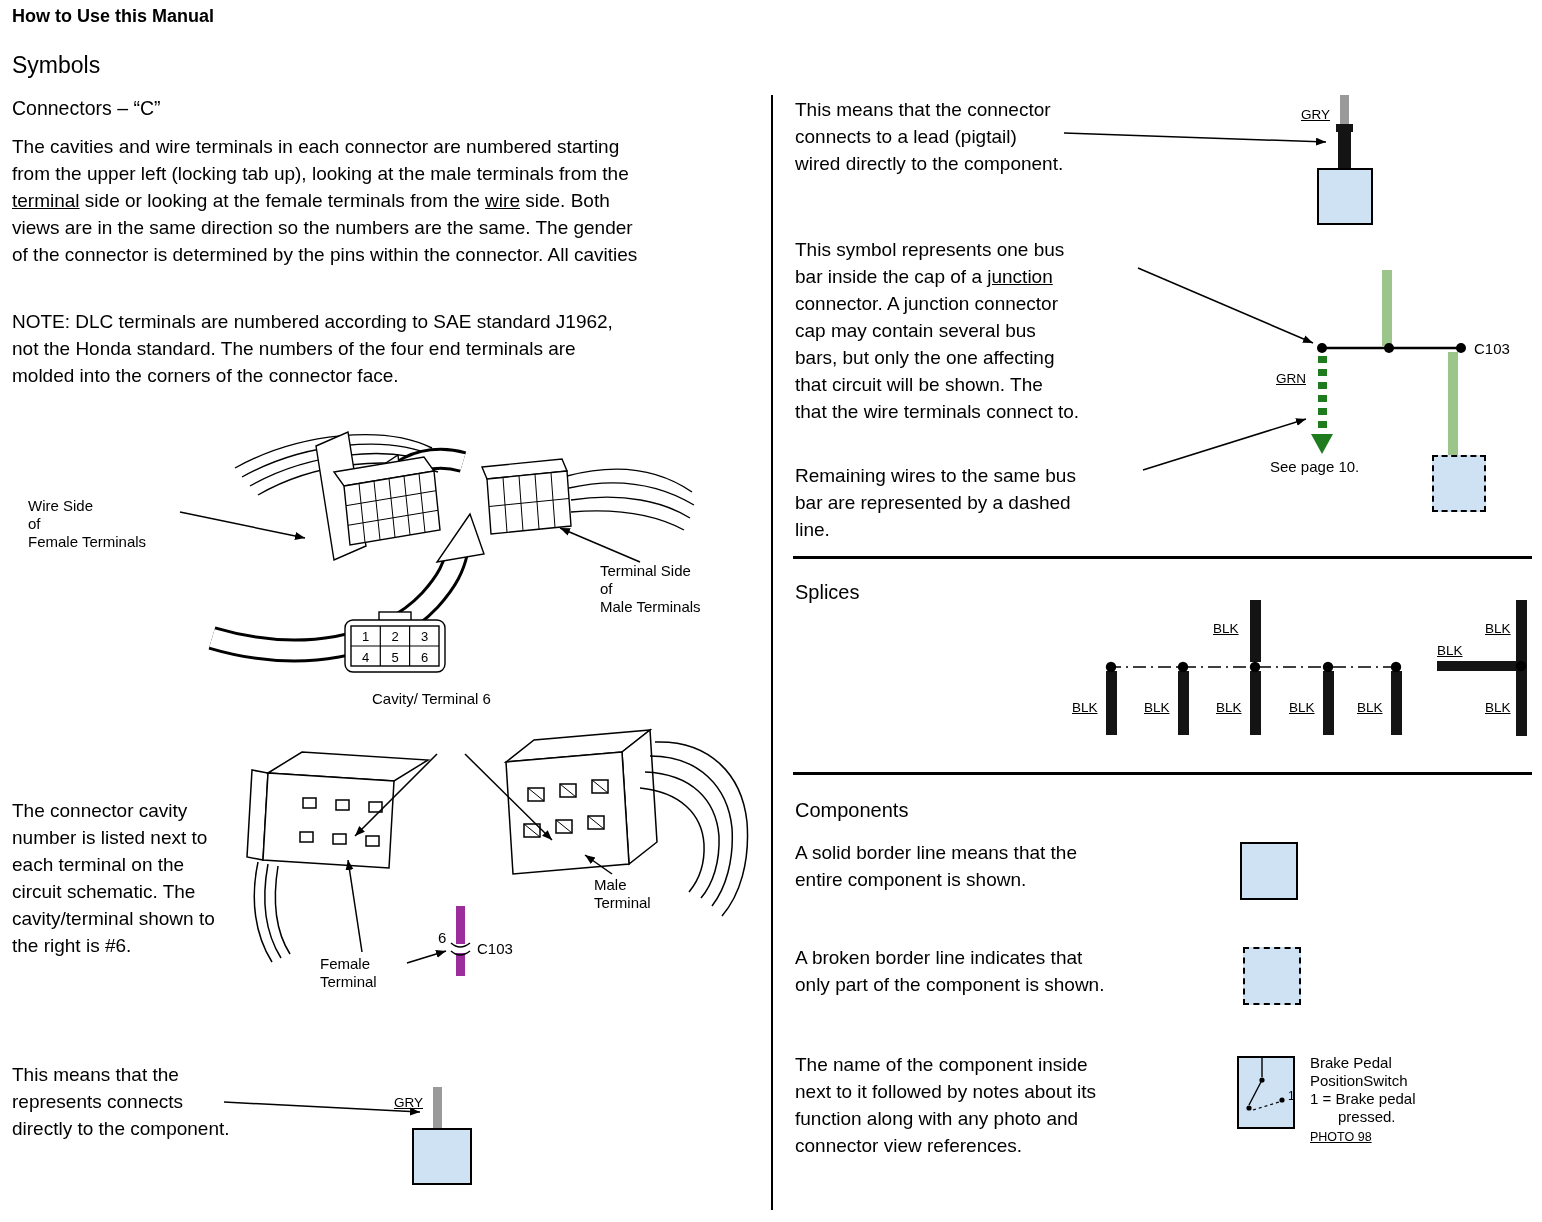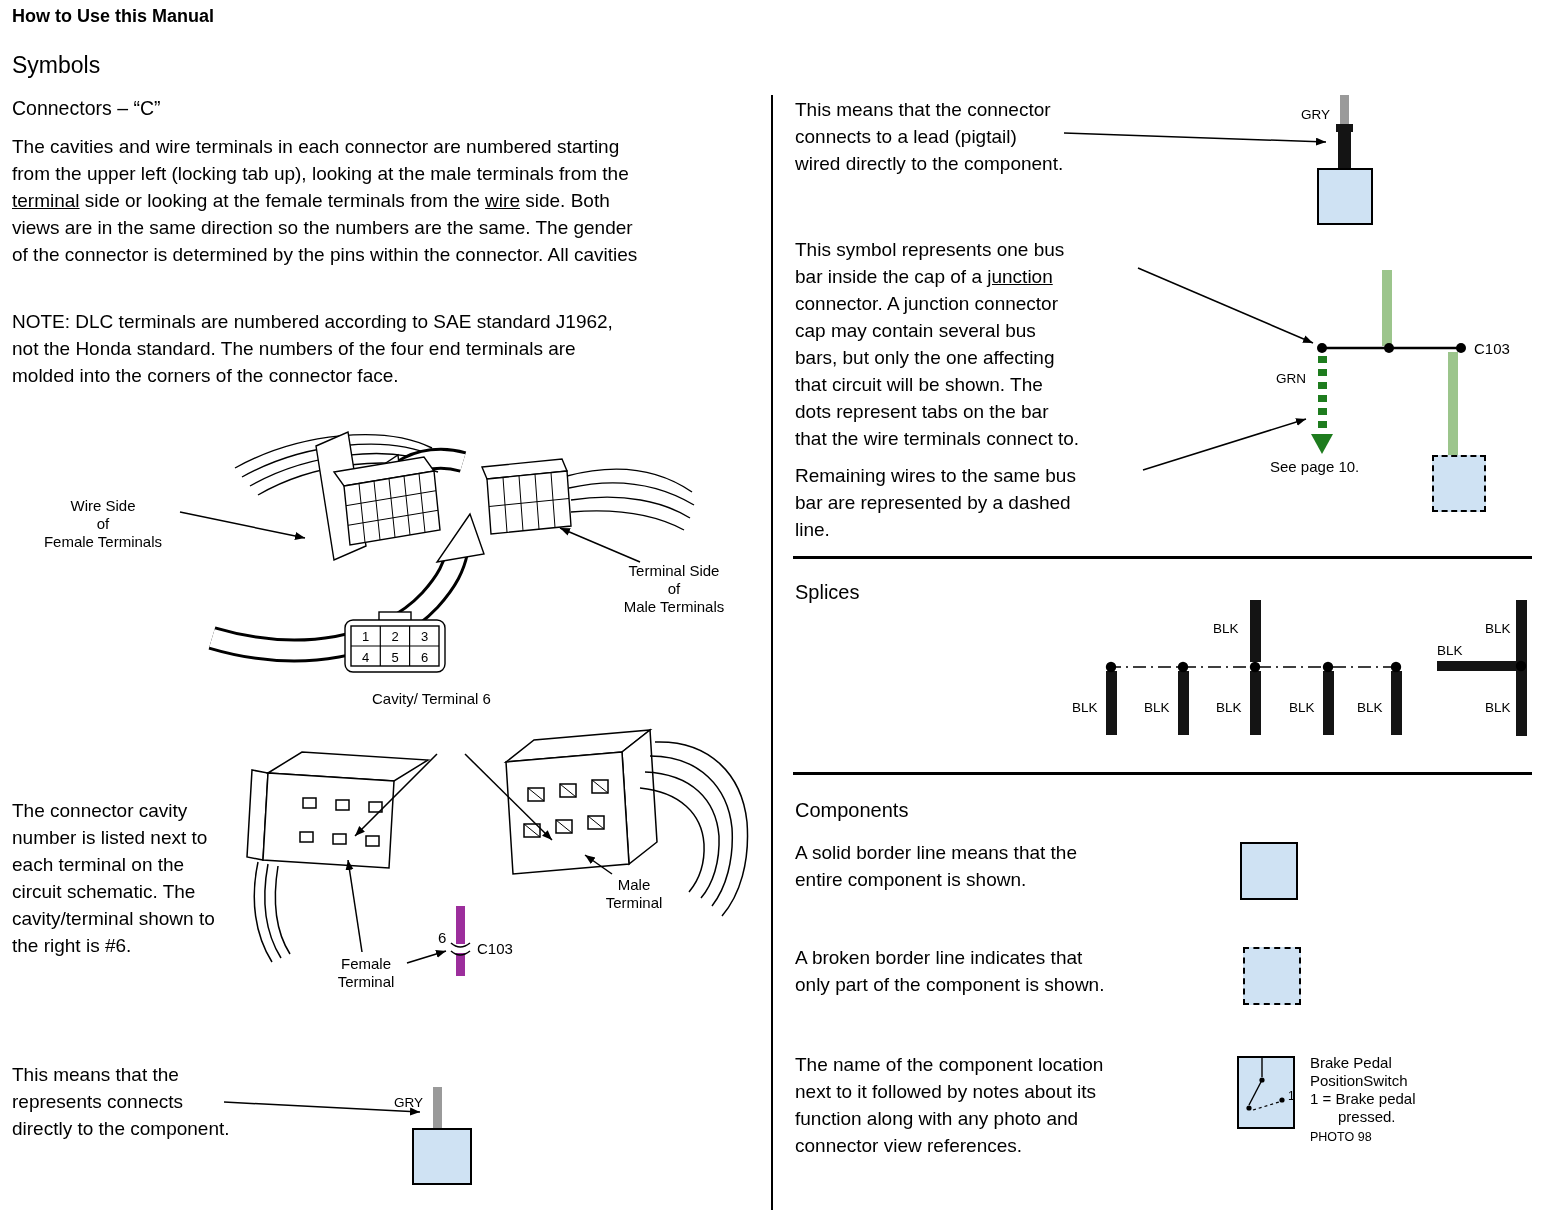--- a/index.html
+++ b/index.html
@@ -9,23 +9,23 @@
     font-family:"Liberation Sans","DejaVu Sans",sans-serif; color:#000; overflow:hidden;
   }
   .t { position:absolute; }
   .h1 { font-size:18px; font-weight:bold; }
   .h2 { font-size:23px; }
   .h3 { font-size:19.5px; }
   .h4 { font-size:20px; }
   .body-text { font-size:19px; line-height:27px; white-space:nowrap; }
   .ln { display:block; }
   .lbl { font-size:15px; line-height:18px; white-space:nowrap; }
-  .sm { font-size:13.5px; line-height:16px; white-space:nowrap; }
+  .sm { font-size:13.5px; line-height:16px; white-space:nowrap;text-decoration:underline; }
   .xs { font-size:12.5px; }
-  .ctr { text-align:center; }
+  .ctr { text-align:left; }
   .u { text-decoration:underline; }
   .bar { position:absolute; }
   .cbox { position:absolute; background:var(--component_fill); border:2px solid #000; }
   .cbox.dashedb { border:2.5px dashed #000; }
   .divider { position:absolute; background:#000; }
   #overlay { position:absolute; left:0; top:0; }
   svg text { font-family:"Liberation Sans","DejaVu Sans",sans-serif; }
   .greendash {
     position:absolute; width:9px;
     background:repeating-linear-gradient(to bottom, var(--green_dark) 0 7px, transparent 7px 13px);
@@ -266,21 +266,20 @@
   </div>
   <div class="t sm" style="left:1301px;top:107px">GRY</div>
 
   <div class="t body-text" style="left:795px;top:236px">
     <span class="ln">This symbol represents one bus</span>
     <span class="ln"><span>bar inside the cap of a </span><span class="u">junction</span></span>
     <span class="ln">connector. A junction connector</span>
     <span class="ln">cap may contain several bus</span>
     <span class="ln">bars, but only the one affecting</span>
     <span class="ln">that circuit will be shown. The</span>
-    <span class="ln">dots represent tabs on the bar</span>
     <span class="ln">that the wire terminals connect to.</span>
   </div>
   <div class="t sm" style="left:1276px;top:371px">GRN</div>
   <div class="t lbl" style="left:1474px;top:340px">C103</div>
   <div class="t lbl" style="left:1270px;top:458px">See page 10.</div>
   <div class="t body-text" style="left:795px;top:462px">
     <span class="ln">Remaining wires to the same bus</span>
     <span class="ln">bar are represented by a dashed</span>
     <span class="ln">line.</span>
   </div>
@@ -299,21 +298,21 @@
   <div class="t h4" style="left:795px;top:799px">Components</div>
   <div class="t body-text" style="left:795px;top:839px">
     <span class="ln">A solid border line means that the</span>
     <span class="ln">entire component is shown.</span>
   </div>
   <div class="t body-text" style="left:795px;top:944px">
     <span class="ln">A broken border line indicates that</span>
     <span class="ln">only part of the component is shown.</span>
   </div>
   <div class="t body-text" style="left:795px;top:1051px">
-    <span class="ln">The name of the component location</span>
+    <span class="ln">The name of the component inside</span>
     <span class="ln">next to it followed by notes about its</span>
     <span class="ln">function along with any photo and</span>
     <span class="ln">connector view references.</span>
   </div>
 
   <div class="t lbl" style="left:1310px;top:1054px">
     <span class="ln">Brake Pedal</span>
     <span class="ln">PositionSwitch</span>
     <span class="ln">1 = Brake pedal</span>
     <span class="ln" style="padding-left:28px">pressed.</span>

